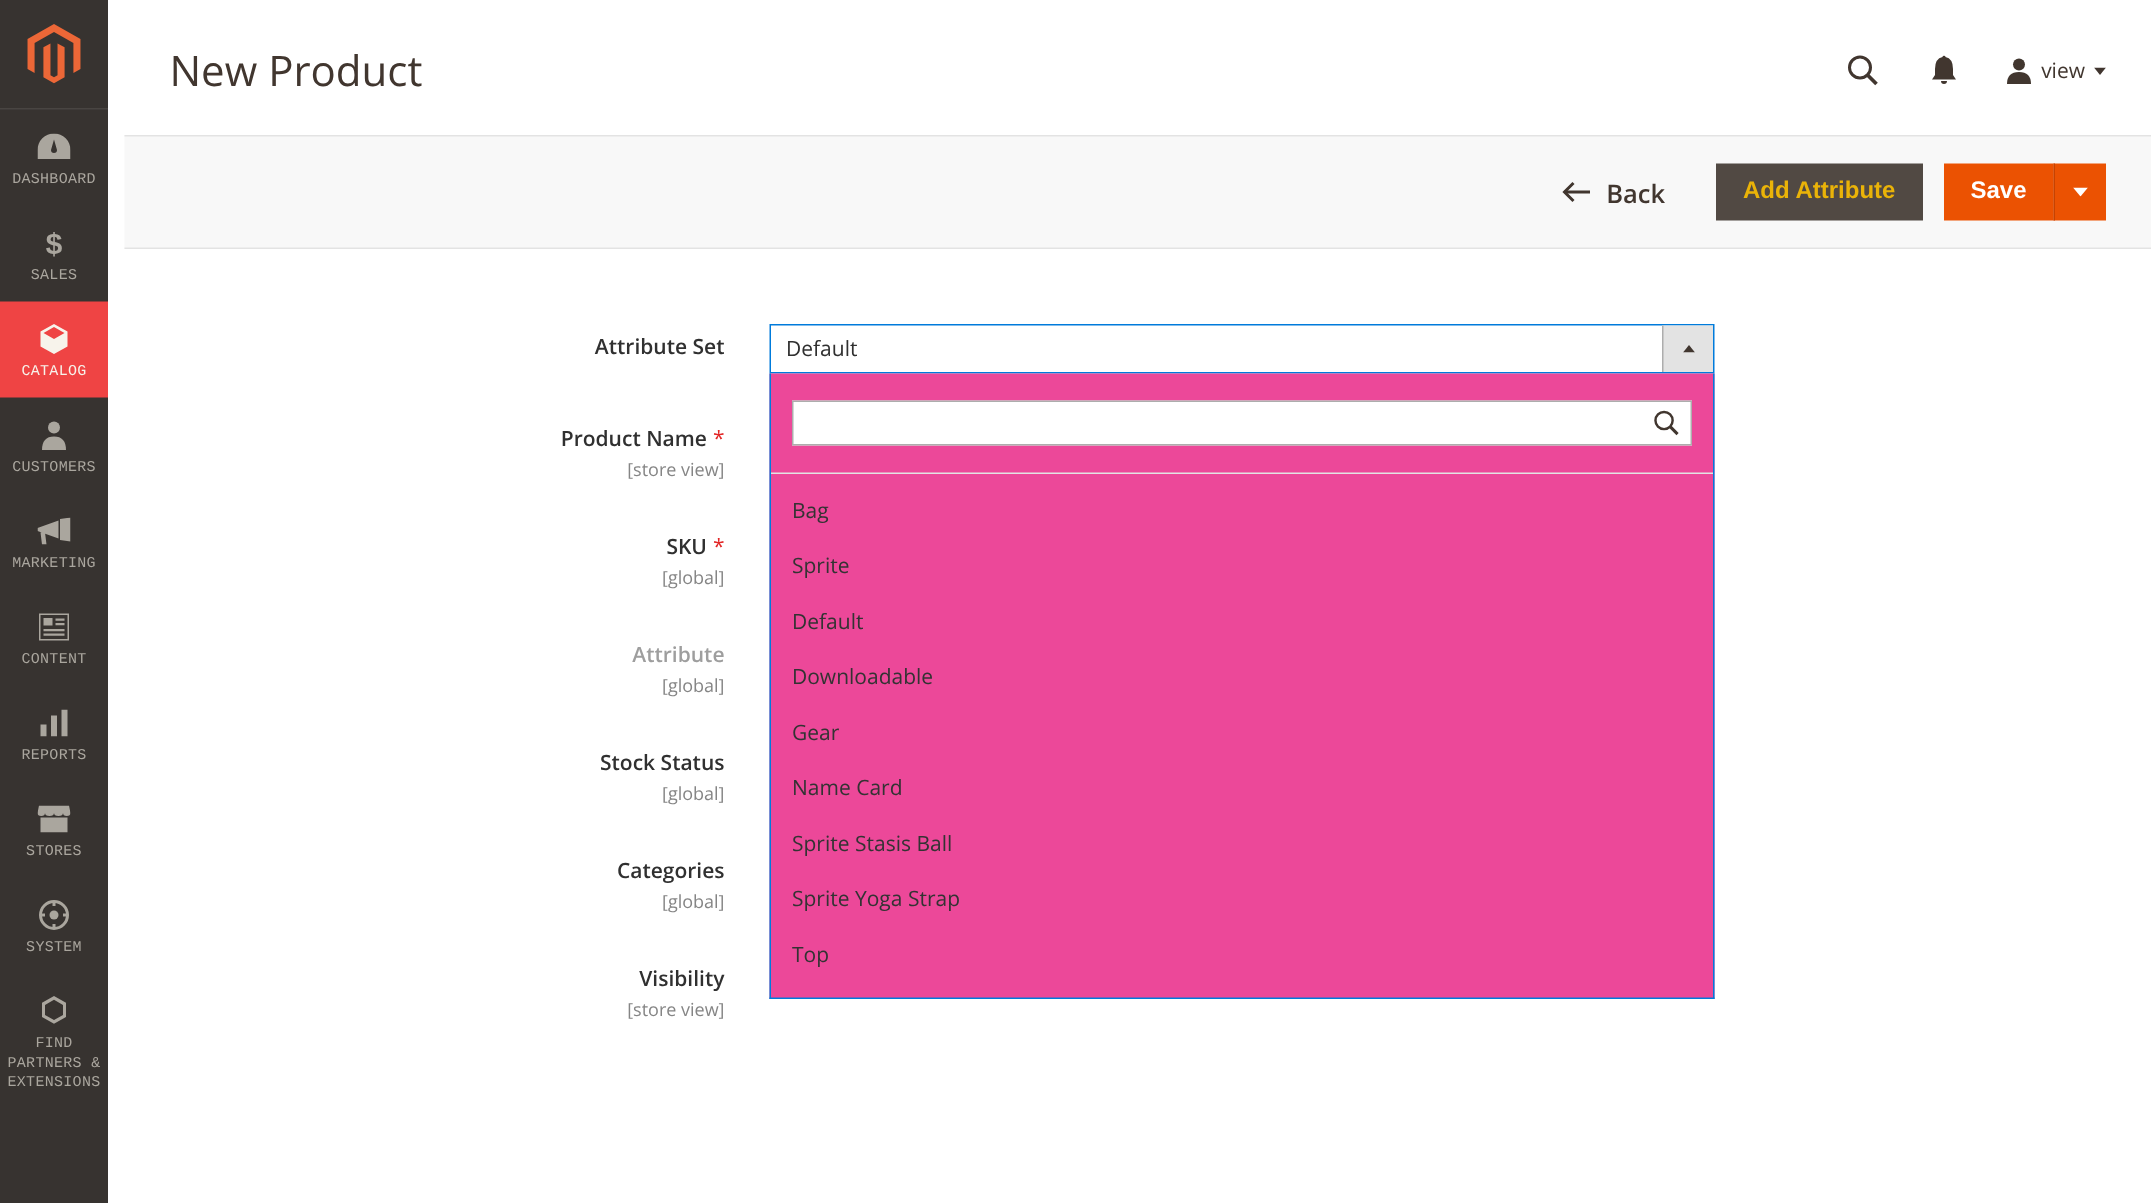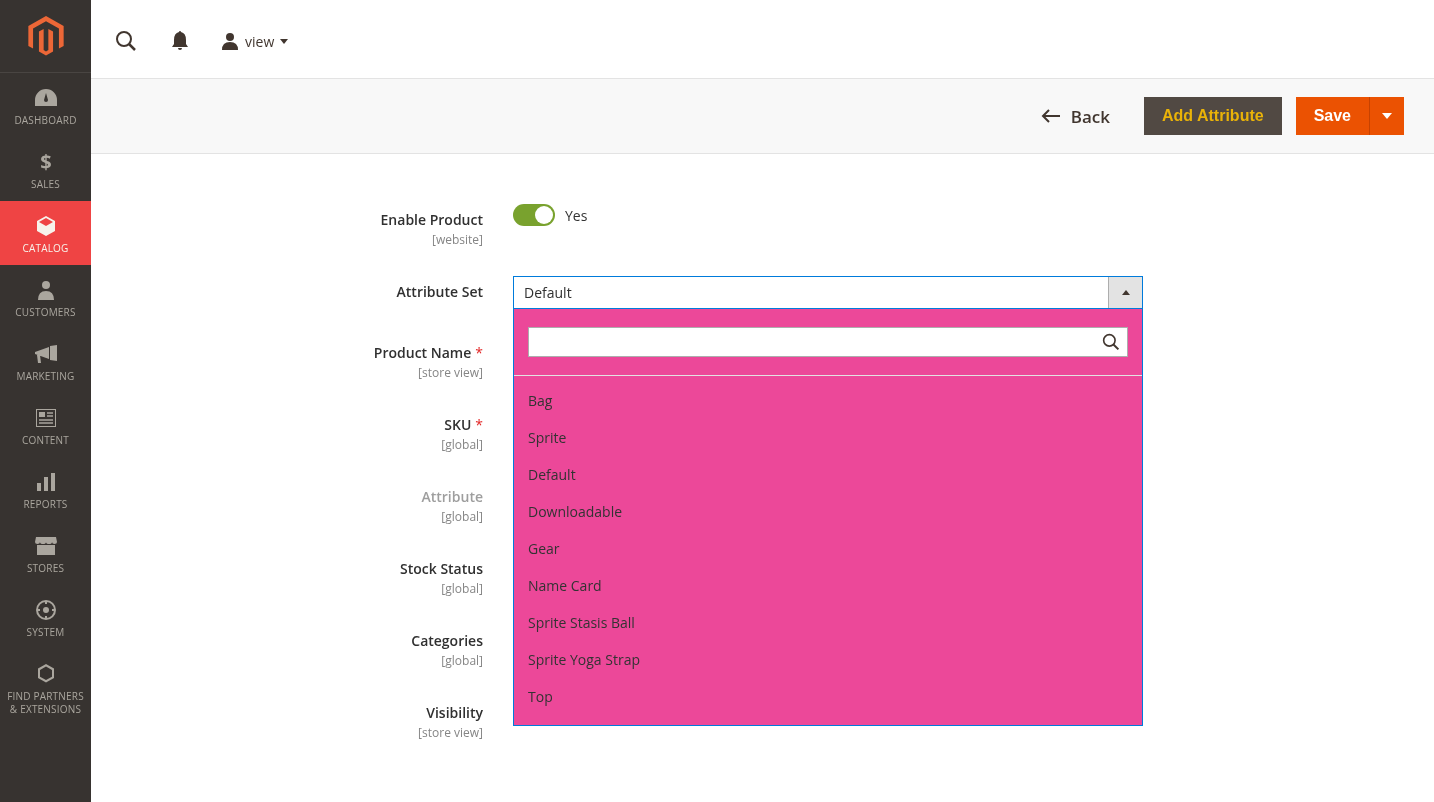--- a/index.html
+++ b/index.html
@@ -1,19 +1,19 @@
 <!DOCTYPE html>
 <html><head>
 <meta charset="utf-8">
 <style>
 * { margin: 0; padding: 0; box-sizing: border-box; }
 body { font-family: 'Open Sans', Helvetica, Arial, sans-serif; font-size: 14px; color: #333; background: #fff; }
 
 
-.sidebar { position: fixed; left: 0; top: 0; width: 91px; height: 100vh; background: #373330; z-index: 100; }
+.sidebar { position: fixed; left: 0; top: 0; width: 72px; height: 100vh; background: #373330; z-index: 100; font-family: Liberation Mono, monospace; }
 .logo { height: 73px; display: flex; align-items: center; justify-content: center; border-bottom: 1px solid #494542; }
 .logo svg { width: 36px; height: 40px; }
 .nav-item { display: flex; flex-direction: column; align-items: center; padding: 14px 4px 10px; cursor: pointer; color: #aaa69e; font-size: 10px; text-align: center; line-height: 1.3; }
 .nav-item.active { background: #ef4444; color: #f7f3eb; }
 .nav-icon { width: 22px; height: 22px; margin-bottom: 5px; fill: currentColor; display: flex; align-items: center; justify-content: center; }
 .nav-label { font-size: 10px; letter-spacing: 0.2px; }
 
 
 .main { margin-left: 83px; }
 .page-header { padding: 28px 30px 24px 30px; display: flex; align-items: center; justify-content: space-between; }
@@ -164,20 +164,21 @@
           <path fill="currentColor" d="M10 0 L18 4.5 L18 14 L10 18.5 L2 14 L2 4.5 Z M10 2.5 L4 6 L4 12.7 L10 16 L16 12.7 L16 6 Z"></path>
         </svg>
     </div>
     <span class="nav-label">FIND PARTNERS &amp; EXTENSIONS</span>
   </div>
 </nav>
 
 <div class="main">
 
   <div class="page-header">
+    <h1 class="page-title">New Product</h1>
     <div class="header-actions">
       <div class="icon-btn">
         <svg width="22" height="22" viewBox="0 0 22 22">
             <circle cx="9" cy="9" r="7" fill="none" stroke="currentColor" stroke-width="2"></circle>
             <line x1="14" y1="14" x2="20" y2="20" stroke="currentColor" stroke-width="2.5"></line>
           </svg>
       </div>
       <div class="icon-btn">
         <svg width="18" height="20" viewBox="0 0 18 20">
             <path fill="currentColor" d="M9 0 Q10 0 10 1 Q15 2 15 9 L15 13 L17 16 L1 16 L3 13 L3 9 Q3 2 8 1 Q8 0 9 0 M7 17 L11 17 Q11 19 9 19 Q7 19 7 17"></path>
@@ -210,34 +211,20 @@
       <div class="dropdown-caret">
         <svg width="10" height="6" viewBox="0 0 10 6">
             <path fill="currentColor" d="M0 0 L10 0 L5 6 Z"></path>
           </svg>
       </div>
     </div>
   </div>
 
   <div class="form">
 
-    <div class="form-row">
-      <div class="form-label-col">
-        <span class="form-label">Enable Product</span>
-        <span class="label-scope">[website]</span>
-      </div>
-      <div class="form-control-col">
-        <div class="toggle">
-          <div class="toggle-track">
-            <div class="toggle-thumb"></div>
-          </div>
-          <span class="toggle-label">Yes</span>
-        </div>
-      </div>
-    </div>
 
     <div class="form-row">
       <div class="form-label-col">
         <span class="form-label">Attribute Set</span>
       </div>
       <div class="form-control-col">
         <div class="select-box open">
           <span class="select-value">Default</span>
           <div class="select-caret">
             <svg width="8" height="5" viewBox="0 0 8 5">

